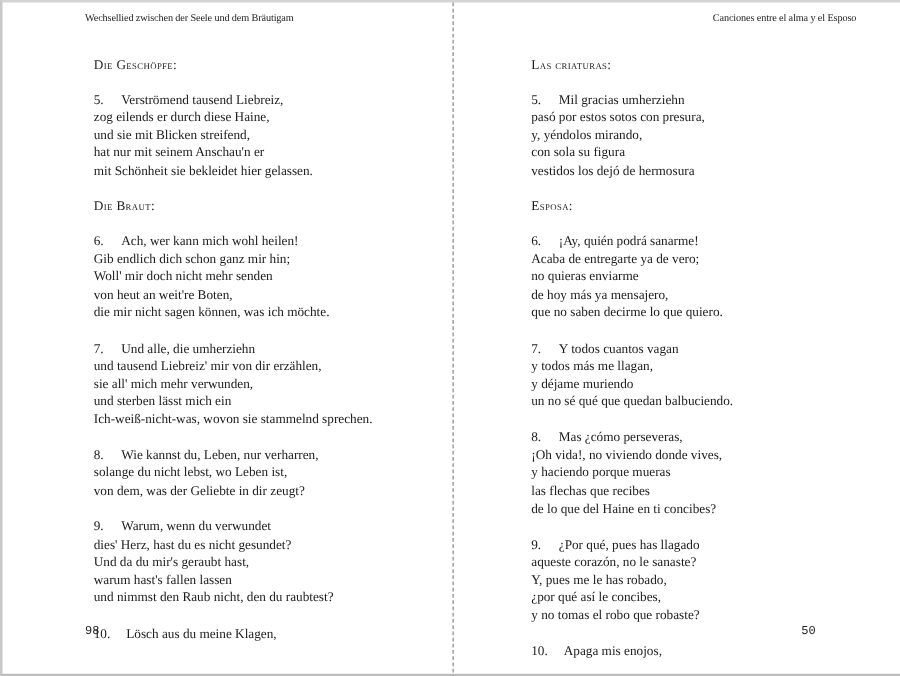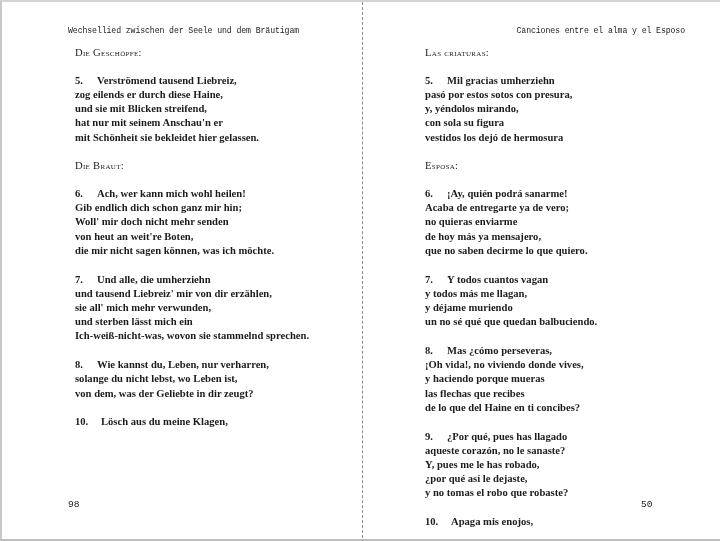--- a/index.html
+++ b/index.html
@@ -14,41 +14,41 @@
   }
   .gutter {
     position: absolute; left: 360px; top: 0; width: 0; height: 541px;
     border-left: 1px dashed #8a8a8a;
   }
   .page { position: absolute; top: 0; height: 541px; }
   .page-left { left: 0; width: 360px; }
   .page-right { left: 361px; width: 359px; }
 
   .running-head {
-    position: absolute; top: 24px;
-    font-family: Liberation Mono, monospace;
+    position: absolute; top: 8px;
+    font-family: Liberation Serif, serif;
     font-size: 8.2px; color: #222; letter-spacing: -0.1px;
     white-space: nowrap;
   }
   .page-left .running-head { left: 66px; }
   .page-right .running-head { right: 37px; }
 
   .text-block {
     position: absolute; top: 44px;
     font-family: "Liberation Serif", "DejaVu Serif", serif;
     font-size: 10.6px; line-height: 14.2px; color: #1c1c1c;
   }
   .page-left .text-block { left: 73px; width: 280px; }
   .page-right .text-block { left: 62px; width: 280px; }
 
   .speaker {
     font-variant: small-caps; letter-spacing: 0.3px;
     margin: 0 0 13.6px 0; height: 14.2px;
   }
-  .stanza { margin: 0 0 14.6px 0; font-weight: bold; }
+  .stanza { margin: 0 0 14.6px 0; }
   .verse { white-space: nowrap; height: 14.2px; }
   .num { display: inline-block; width: 22px; }
   .num.wide { width: 26px; }
 
   .page-number {
     position: absolute; top: 497px;
     font-family: Liberation Mono, monospace;
     font-size: 9.6px; color: #222;
   }
   .page-left .page-number { left: 66px; }
@@ -89,20 +89,27 @@
         <div class="verse">und sterben lässt mich ein</div>
         <div class="verse">Ich-weiß-nicht-was, wovon sie stammelnd sprechen.</div>
       </div>
 
       <div class="stanza">
         <div class="verse"><span class="num">8.</span><span>Wie kannst du, Leben, nur verharren,</span></div>
         <div class="verse">solange du nicht lebst, wo Leben ist,</div>
         <div class="verse">von dem, was der Geliebte in dir zeugt?</div>
       </div>
 
+      <div class="stanza">
+        <div class="verse"><span class="num">9.</span><span>Warum, wenn du verwundet</span></div>
+        <div class="verse">dies' Herz, hast du es nicht gesundet?</div>
+        <div class="verse">Und da du mir's geraubt hast,</div>
+        <div class="verse">warum hast's fallen lassen</div>
+        <div class="verse">und nimmst den Raub nicht, den du raubtest?</div>
+      </div>
 
       <div class="stanza">
         <div class="verse"><span class="num wide">10.</span><span>Lösch aus du meine Klagen,</span></div>
 
       </div>
     </div>
 
     <div class="page-number">98</div>
   </div>
 
@@ -143,21 +150,21 @@
         <div class="verse">¡Oh vida!, no viviendo donde vives,</div>
         <div class="verse">y haciendo porque mueras</div>
         <div class="verse">las flechas que recibes</div>
         <div class="verse">de lo que del Haine en ti concibes?</div>
       </div>
 
       <div class="stanza">
         <div class="verse"><span class="num">9.</span><span>¿Por qué, pues has llagado</span></div>
         <div class="verse">aqueste corazón, no le sanaste?</div>
         <div class="verse">Y, pues me le has robado,</div>
-        <div class="verse">¿por qué así le dejaste,</div>
+        <div class="verse">¿por qué así le concibes,</div>
         <div class="verse">y no tomas el robo que robaste?</div>
       </div>
 
       <div class="stanza">
         <div class="verse"><span class="num wide">10.</span><span>Apaga mis enojos,</span></div>
 
       </div>
     </div>
 
     <div class="page-number">50</div>

